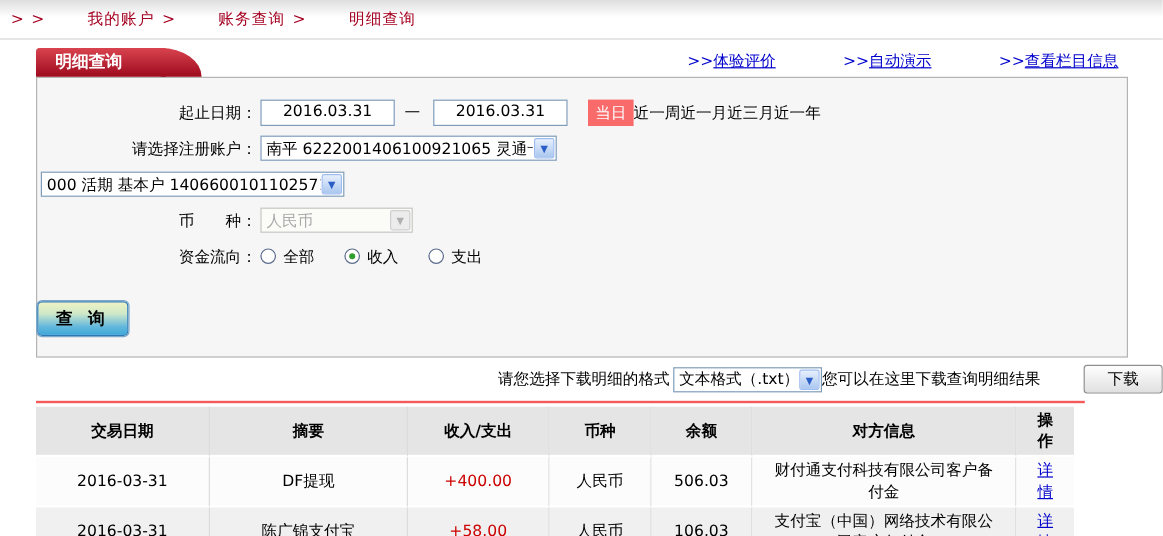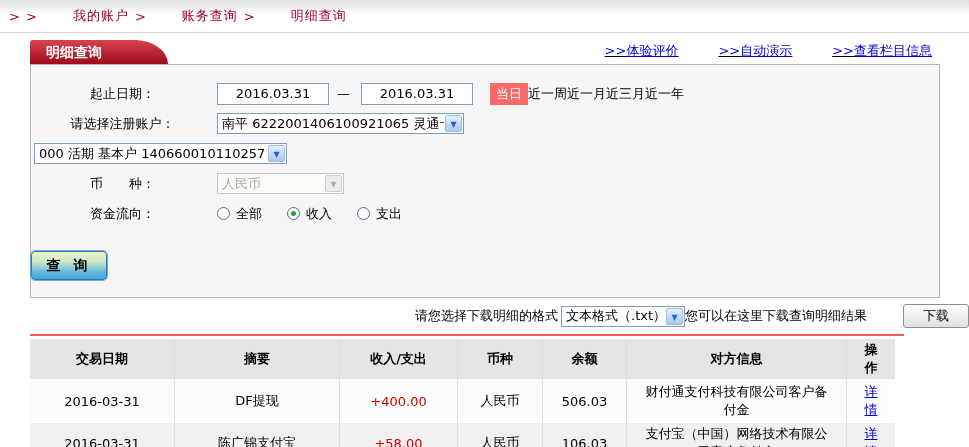--- a/index.html
+++ b/index.html
@@ -12,29 +12,29 @@
   .crumbs { color:#a50021; font-size:13px; letter-spacing:1px; display:flex; gap:6px; align-items:center; }
   .crumbs a { color:#a50021; text-decoration:none; cursor:pointer;margin-left:29px; }
 
   
   .tabrow { display:flex; align-items:flex-end; margin:7px 0 0 30px; width:910px; }
   .tab { position:relative; height:24px; min-width:108px; padding:0 14px 0 16px;
     background:linear-gradient(#d9434f,#9e0b1e); color:#fff; font-weight:bold; font-size:14px;
     line-height:24px; border-radius:3px 0 0 0; z-index:2; }
   .tab::after { content:''; position:absolute; right:-30px; top:0; width:34px; height:24px;
     background:linear-gradient(#d9434f,#9e0b1e); border-radius:0 100% 0 0; }
-  .toplinks { margin-left:auto; display:flex; gap:40px; padding-right:8px; padding-bottom:4px;text-decoration:underline; }
+  .toplinks { margin-left:auto; display:flex; gap:56px; padding-right:8px; padding-bottom:4px; }
   .toplinks a { color:#0000cc; text-decoration:none; cursor:pointer; white-space:nowrap; }
   .toplinks a .u { text-decoration:underline; }
 
   
   .panel { width:910px; margin-left:30px; border:1px solid #b4b4b4; background:#f6f6f6;
     height:234px; padding-top:17px; }
   .frow { display:flex; align-items:center; margin-bottom:7px; height:23px; }
-  .flabel { width:183px; text-align:center; white-space:pre; }
+  .flabel { width:183px; text-align:right; white-space:pre; }
   .txtinput { width:112px; height:22px; border:1px solid #7f9db9; background:#fff;
     text-align:center; font-size:13px; font-family:inherit; margin-left:3px; }
   .dash { margin:0 8px; }
   .badge { background:#f96a6a; color:#fff; padding:2px 6px; margin-left:17px; cursor:pointer; }
   .qrange { cursor:pointer; }
 
   .selectbox { display:inline-flex; align-items:center; height:21px; border:1px solid #7f9db9;
     background:#fff; margin-left:3px; cursor:pointer; }
   .selectbox .sel-text { padding:0 4px; white-space:nowrap; overflow:hidden; flex:1; }
   .sel-arrow { width:17px; height:17px; margin:1px; border:1px solid #9ebcf0; border-radius:2px;

